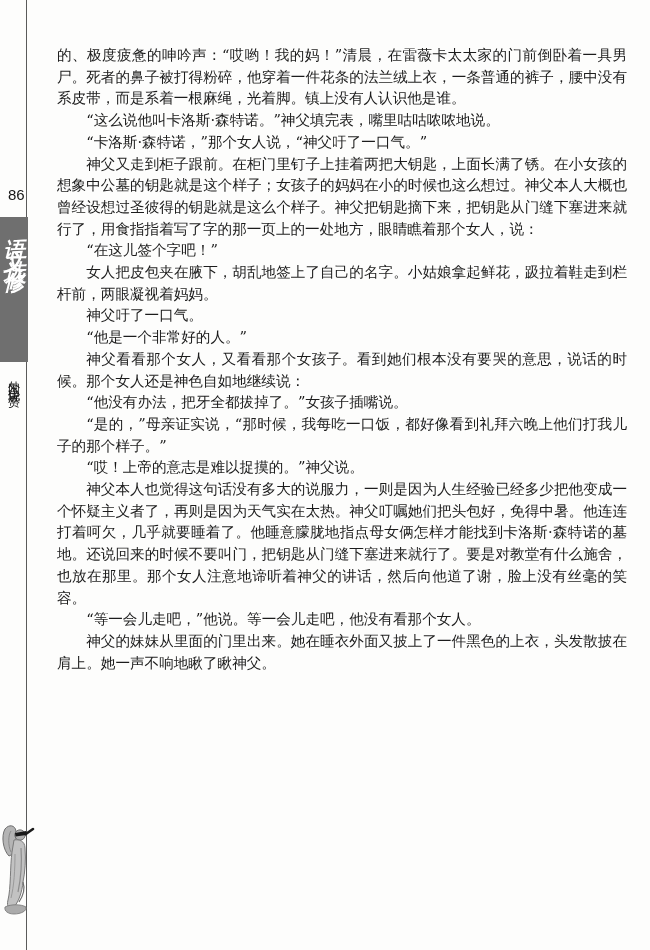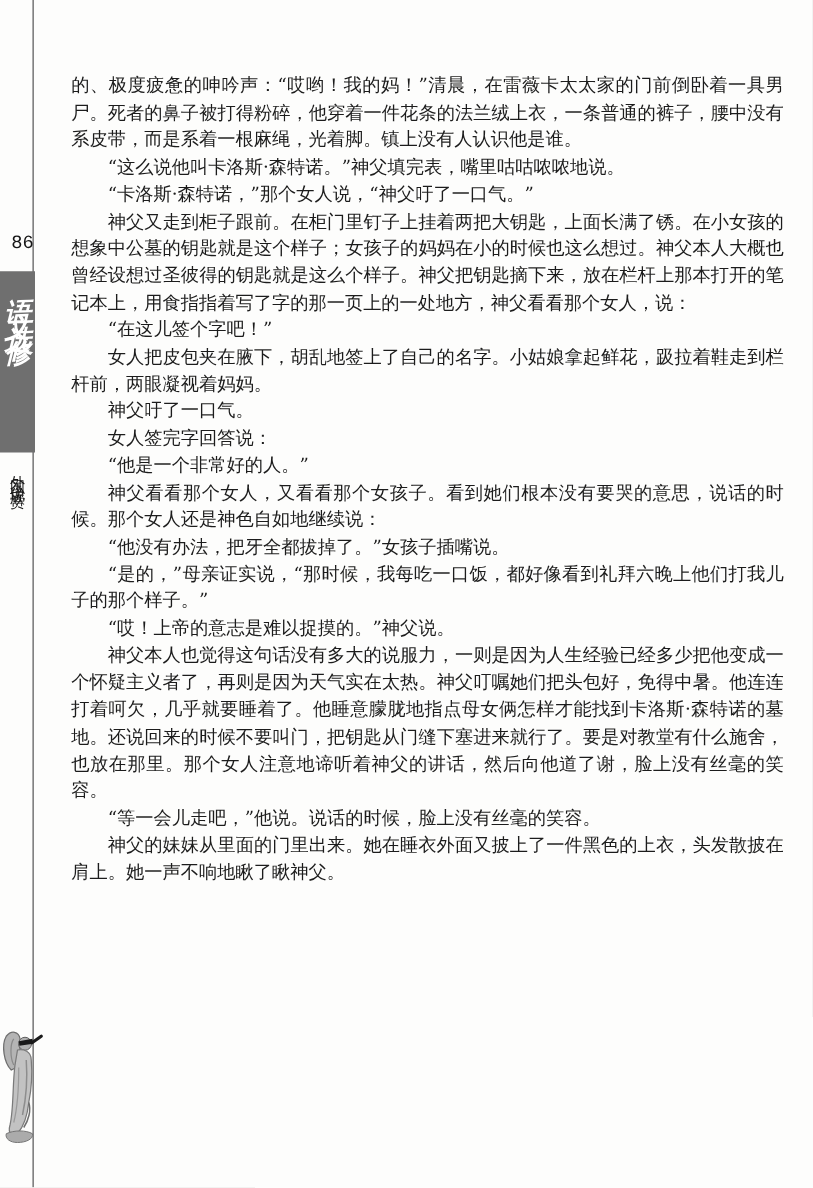--- a/index.html
+++ b/index.html
@@ -17,22 +17,22 @@
     font-family:"DejaVu Serif","Liberation Serif",serif;
   }
   
   .v-rule{
     position:absolute;left:26px;top:0;width:1px;height:950px;
     background:var(--rule-gray);
   }
   
   .page-number{
     position:absolute;left:8px;top:186px;width:20px;
-    text-align:center;
-    font-family:Liberation Mono, monospace;
+    text-align:left;
+    font-family:Liberation Sans, sans-serif;
     font-size:15px;color:#161616;
   }
   
   .series-block{
     position:absolute;left:0;top:217px;width:28px;height:145px;
     background:var(--block-gray);
     display:flex;align-items:flex-start;justify-content:center;
     box-sizing:border-box;padding-top:5px;
   }
   .series-title{
@@ -63,21 +63,21 @@
     position:absolute;left:57px;top:44px;width:570px;
     font-size:14.6px;line-height:21.7px;
     color:var(--text-color);
     text-align:justify;
     text-justify:inter-ideograph;
   }
   .text-column p{
     margin:0;padding:0;
     text-indent:2em;
   }
-  .text-column p.no-indent{text-indent:0;margin-top:14px;}
+  .text-column p.no-indent{text-indent:0;}
 </style>
 </head>
 <body>
 
 <div class="page">
 
   <div class="v-rule"></div>
 
   <div class="page-number">86</div>
 
@@ -106,28 +106,27 @@
     <path d="M22,60 C24,66 22,74 18,80" fill="none" stroke="#6f6f6f" stroke-width="1.2"></path>
 
     <path d="M4,85 C10,82 20,82 25,85 C26,89 20,92 13,92 C7,92 3,89 4,85 Z" fill="#ababab" stroke="#757575" stroke-width="0.8"></path>
   </svg>
 
   <div class="text-column">
 
   <p class="no-indent">的、极度疲惫的呻吟声：“哎哟！我的妈！”清晨，在雷薇卡太太家的门前倒卧着一具男尸。死者的鼻子被打得粉碎，他穿着一件花条的法兰绒上衣，一条普通的裤子，腰中没有系皮带，而是系着一根麻绳，光着脚。镇上没有人认识他是谁。</p>
       <p>“这么说他叫卡洛斯·森特诺。”神父填完表，嘴里咕咕哝哝地说。</p>
       <p>“卡洛斯·森特诺，”那个女人说，“神父吁了一口气。”</p>
-      <p>神父又走到柜子跟前。在柜门里钉子上挂着两把大钥匙，上面长满了锈。在小女孩的想象中公墓的钥匙就是这个样子；女孩子的妈妈在小的时候也这么想过。神父本人大概也曾经设想过圣彼得的钥匙就是这么个样子。神父把钥匙摘下来，放在栏杆上那本打开的笔记本上，用食指指着写了字的那一页上的一处地方，神父看看那个女人，说：</p>
+      <p>神父又走到柜子跟前。在柜门里钉子上挂着两把大钥匙，上面长满了锈。在小女孩的想象中公墓的钥匙就是这个样子；女孩子的妈妈在小的时候也这么想过。神父本人大概也曾经设想过圣彼得的钥匙就是这么个样子。神父把钥匙摘下来，把钥匙从门缝下塞进来就行了，用食指指着写了字的那一页上的一处地方，眼睛瞧着那个女人，说：</p>
       <p>“在这儿签个字吧！”</p>
       <p>女人把皮包夹在腋下，胡乱地签上了自己的名字。小姑娘拿起鲜花，趿拉着鞋走到栏杆前，两眼凝视着妈妈。</p>
       <p>神父吁了一口气。</p>
-      <p>女人签完字回答说：</p>
       <p>“他是一个非常好的人。”</p>
       <p>神父看看那个女人，又看看那个女孩子。看到她们根本没有要哭的意思，说话的时候。那个女人还是神色自如地继续说：</p>
       <p>“他没有办法，把牙全都拔掉了。”女孩子插嘴说。</p>
       <p>“是的，”母亲证实说，“那时候，我每吃一口饭，都好像看到礼拜六晚上他们打我儿子的那个样子。”</p>
       <p>“哎！上帝的意志是难以捉摸的。”神父说。</p>
       <p>神父本人也觉得这句话没有多大的说服力，一则是因为人生经验已经多少把他变成一个怀疑主义者了，再则是因为天气实在太热。神父叮嘱她们把头包好，免得中暑。他连连打着呵欠，几乎就要睡着了。他睡意朦胧地指点母女俩怎样才能找到卡洛斯·森特诺的墓地。还说回来的时候不要叫门，把钥匙从门缝下塞进来就行了。要是对教堂有什么施舍，也放在那里。那个女人注意地谛听着神父的讲话，然后向他道了谢，脸上没有丝毫的笑容。</p>
-      <p>“等一会儿走吧，”他说。说话的时候，脸上没有丝毫的笑容。</p>
+      <p>“等一会儿走吧，”他说。等一会儿走吧，他没有看那个女人。</p>
       <p>神父的妹妹从里面的门里出来。她在睡衣外面又披上了一件黑色的上衣，头发散披在肩上。她一声不响地瞅了瞅神父。</p>
     </div>
 
 </div>
 
 </body></html>

